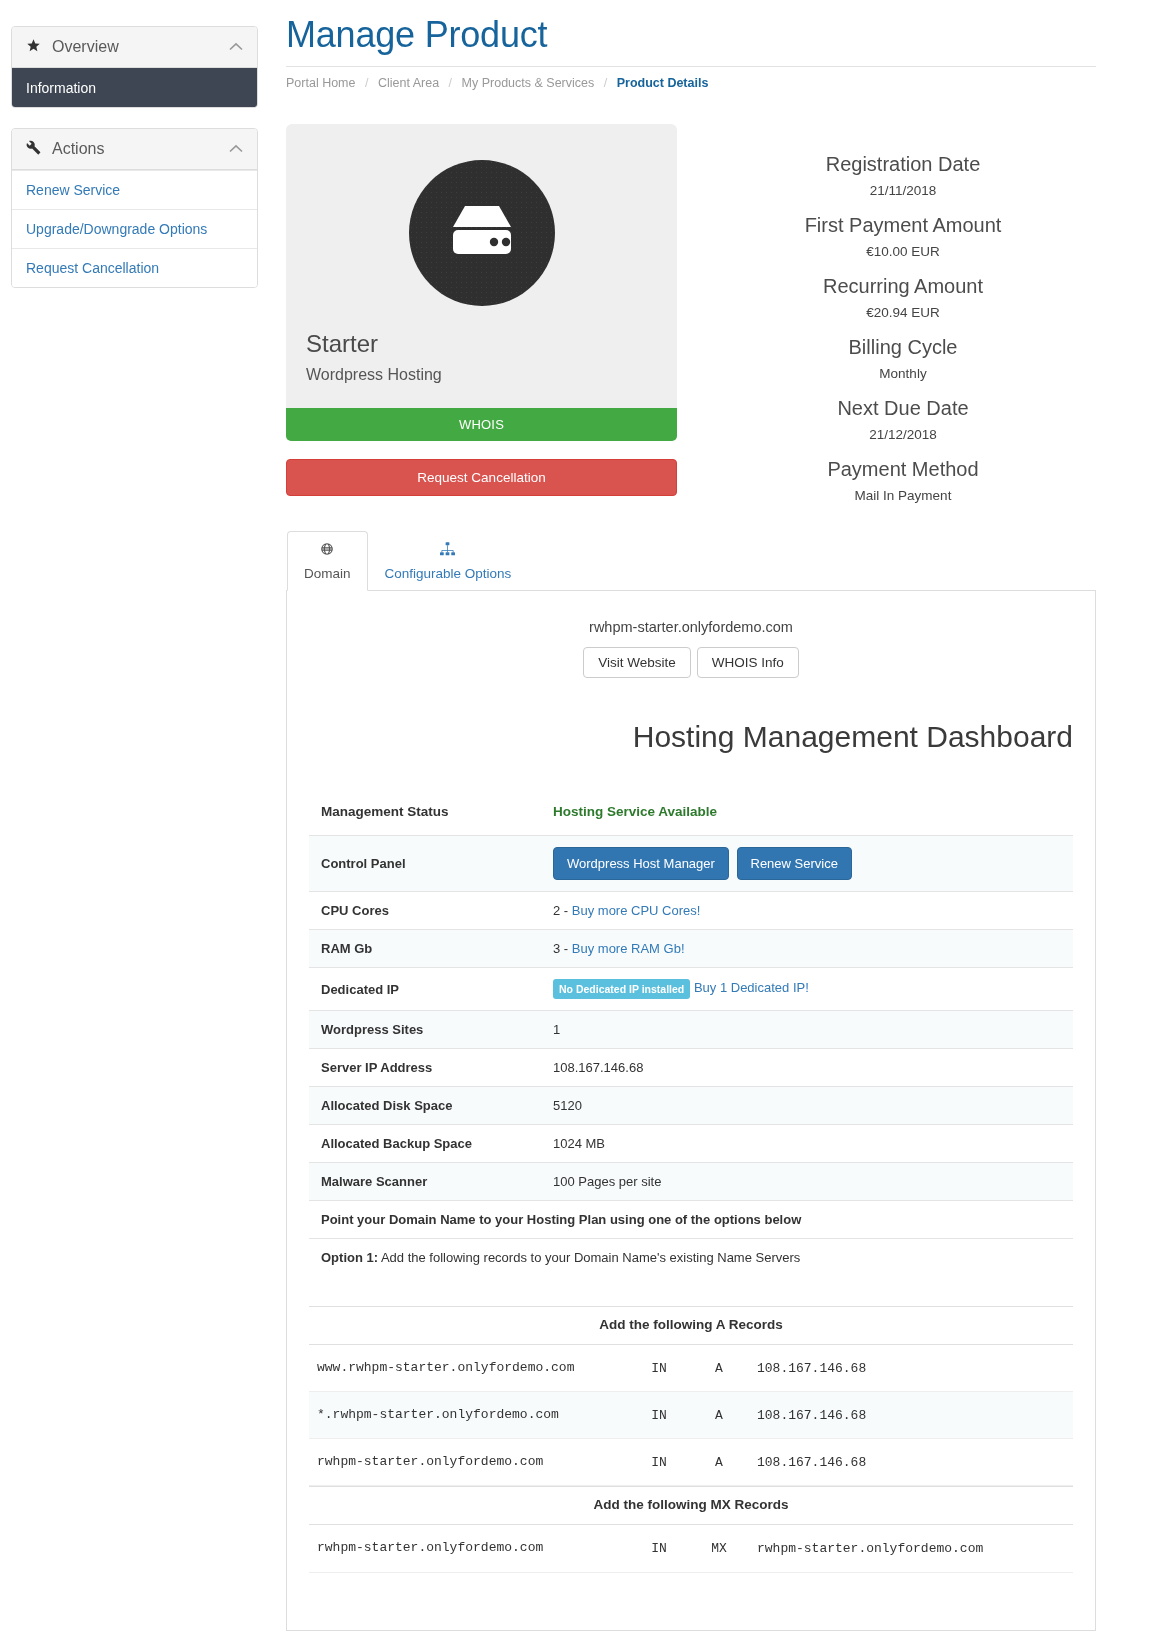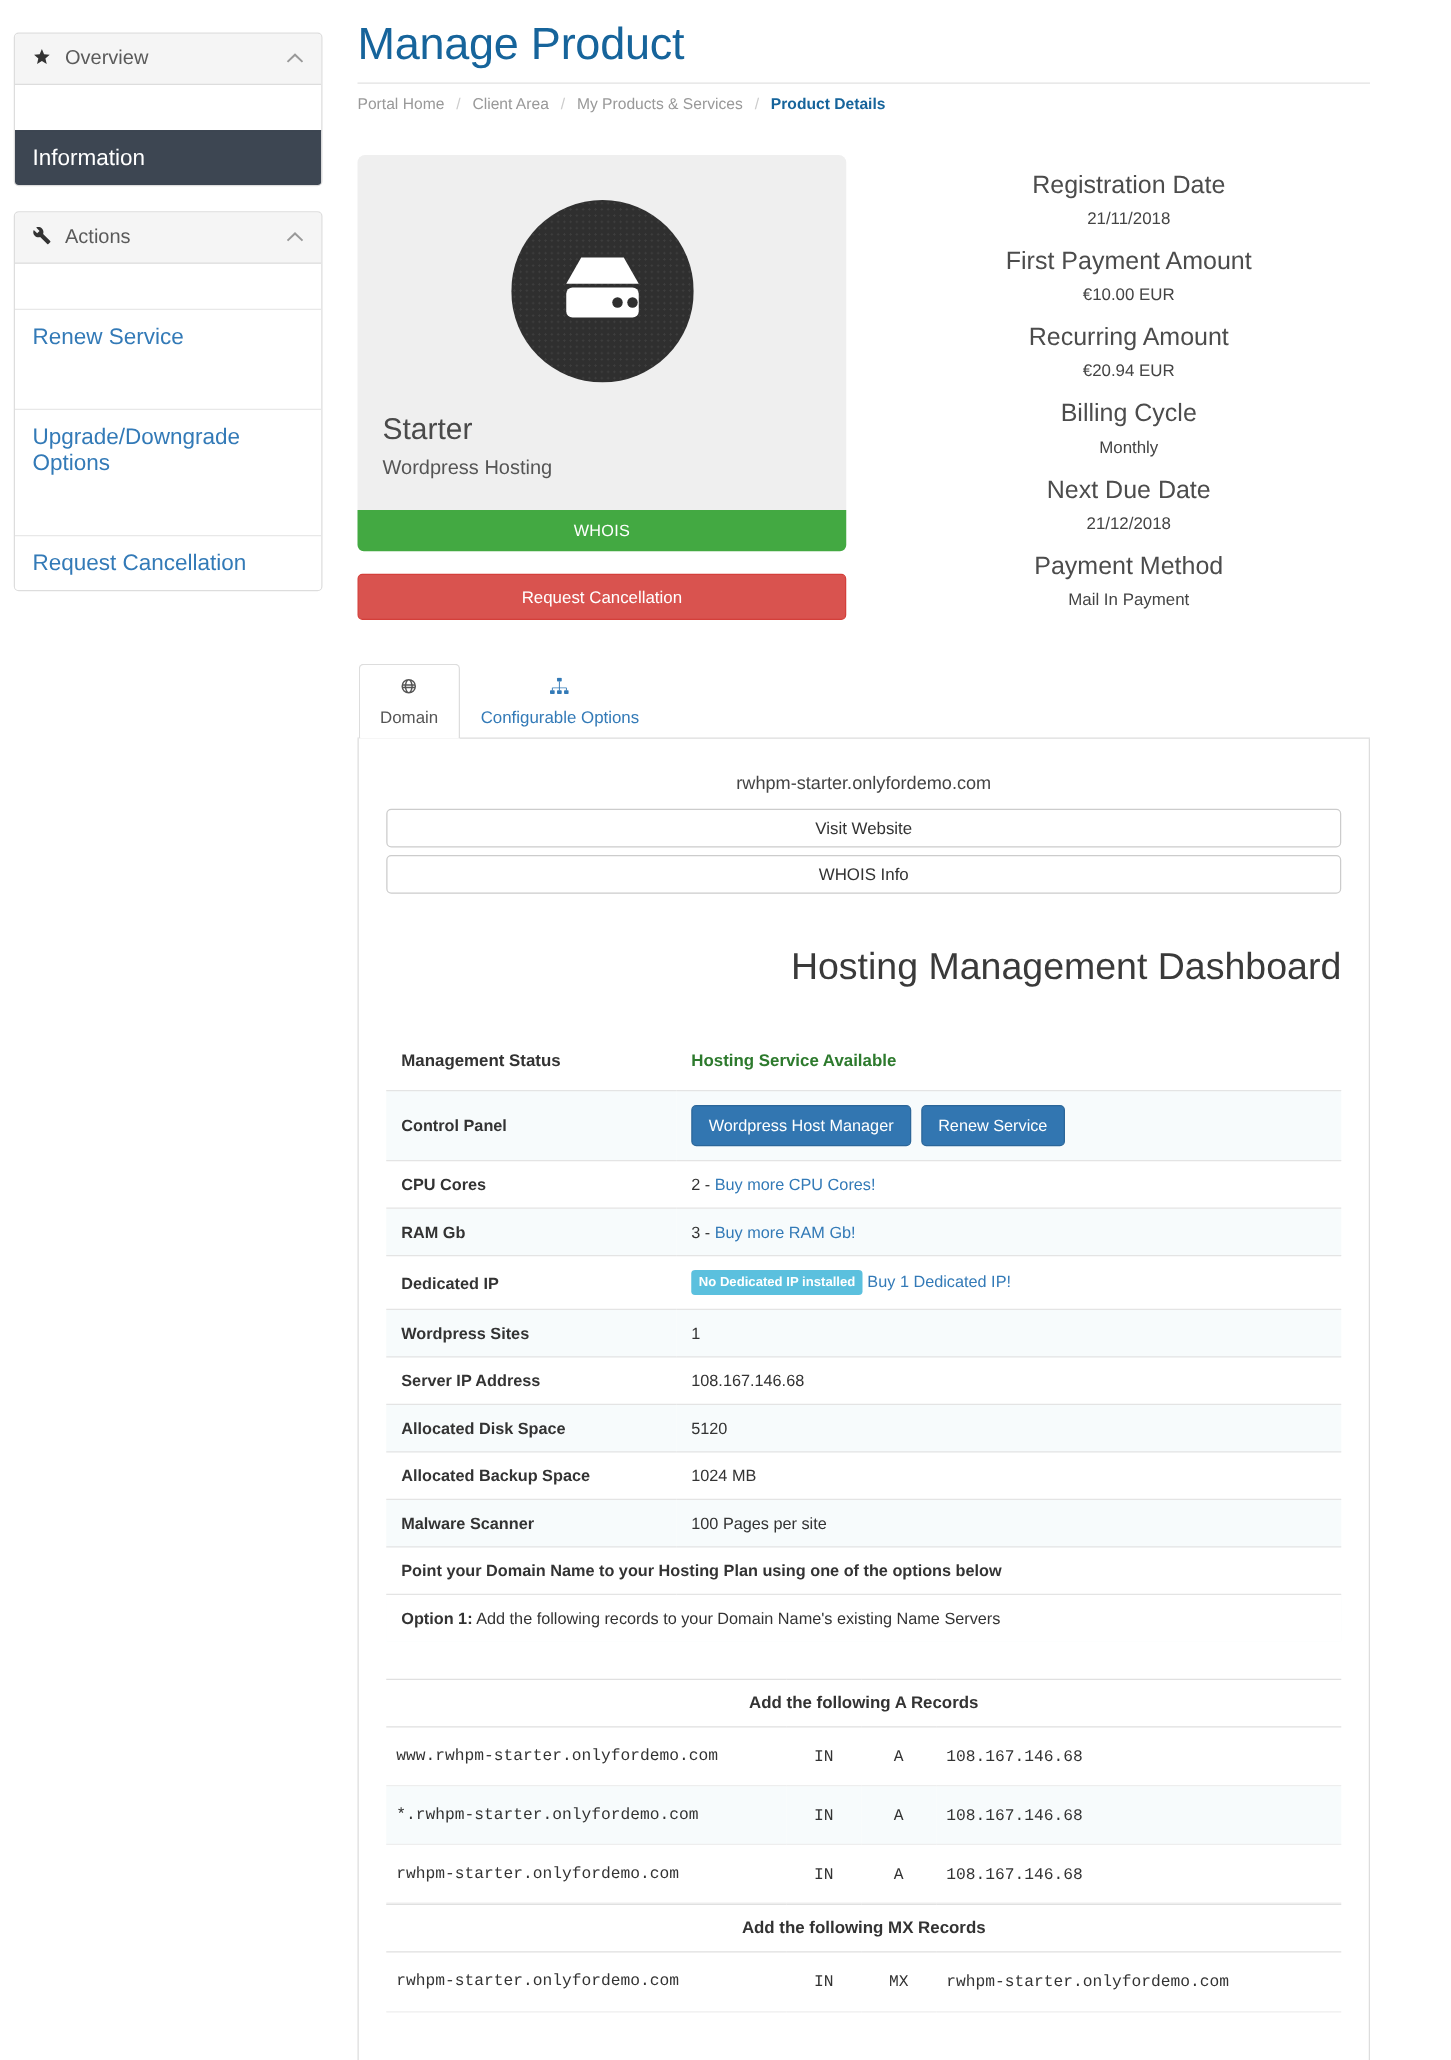--- a/index.html
+++ b/index.html
@@ -46,27 +46,26 @@
     display:inline-block;
   }
   .panel-head .ph-title { flex: 1; font-size: 16px; color: #5a5a5a;}
   .panel-head .chev {
     color: #999; font-size: 13px;
     transform: translateY(-1px);
   }
   .list-item {
     display: block;
     padding: 11px 14px;
-    font-size: 18px;
+    font-size: 14px;
     color: #337ab7;
     border-top: 1px solid #e8e8e8;
     text-decoration: none;
     cursor: pointer;
     background:#fff;
-    margin-top:36px;
   }
   .list-item:first-child { border-top: none; }
   .list-item.active {
     background: #3d4652;
     color: #fff;
     border-top-color: #3d4652;
   }
 
   
   .main {
@@ -155,21 +154,21 @@
   .info-label {
     font-size: 20px; color: #4c4c4c;
     font-weight: normal;
     margin: 0 0 7px 0;
     line-height: 1.2;
   }
   .info-value {
     font-size: 13.5px; color: #444;
     margin: 0 0 15px 0;
   }
-  .info-col .info-block:first-child .info-label { margin-top: 12px; }
+  .info-col .info-block:first-child .info-label { margin-top: 28px; }
 
   
   .tabs-wrap { margin-top: 32px; }
   .nav-tabs {
     display: flex;
     border-bottom: 1px solid #ddd;
     padding-left: 1px;
   }
   .nav-tab {
     font-size: 13.5px;
@@ -192,21 +191,21 @@
     border-top: none;
     padding: 28px 22px 38px 22px;
     min-height: 1040px;
   }
 
   .domain-head { text-align: center; }
   .domain-name {
     font-size: 14.5px; color: #444;
     margin-bottom: 12px;
   }
-  .btn-group-center { display: flex; justify-content: center; gap: 6px; flex-direction: column; }
+  .btn-group-center { display: flex; justify-content: center; gap: 6px; }
   .btn-default {
     background: #fff;
     border: 1px solid #ccc;
     border-radius: 4px;
     color: #333;
     font-size: 13.5px;
     padding: 7px 14px;
     cursor: pointer;
     font-family: "Liberation Sans", sans-serif;
   }

